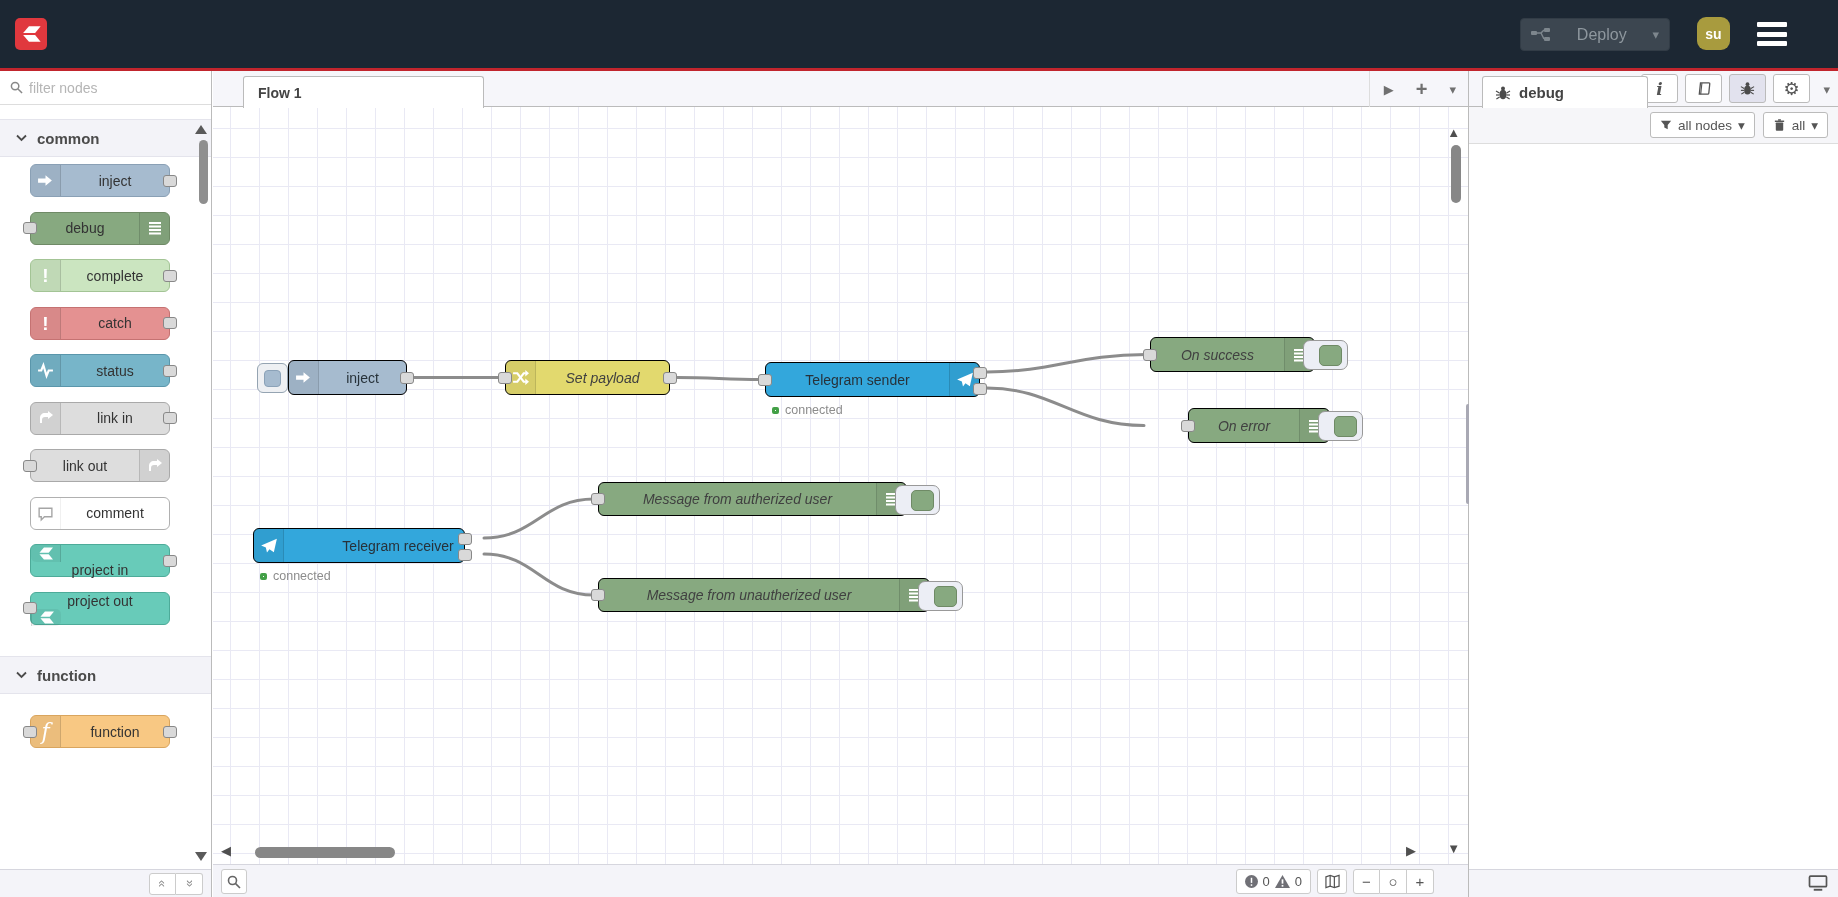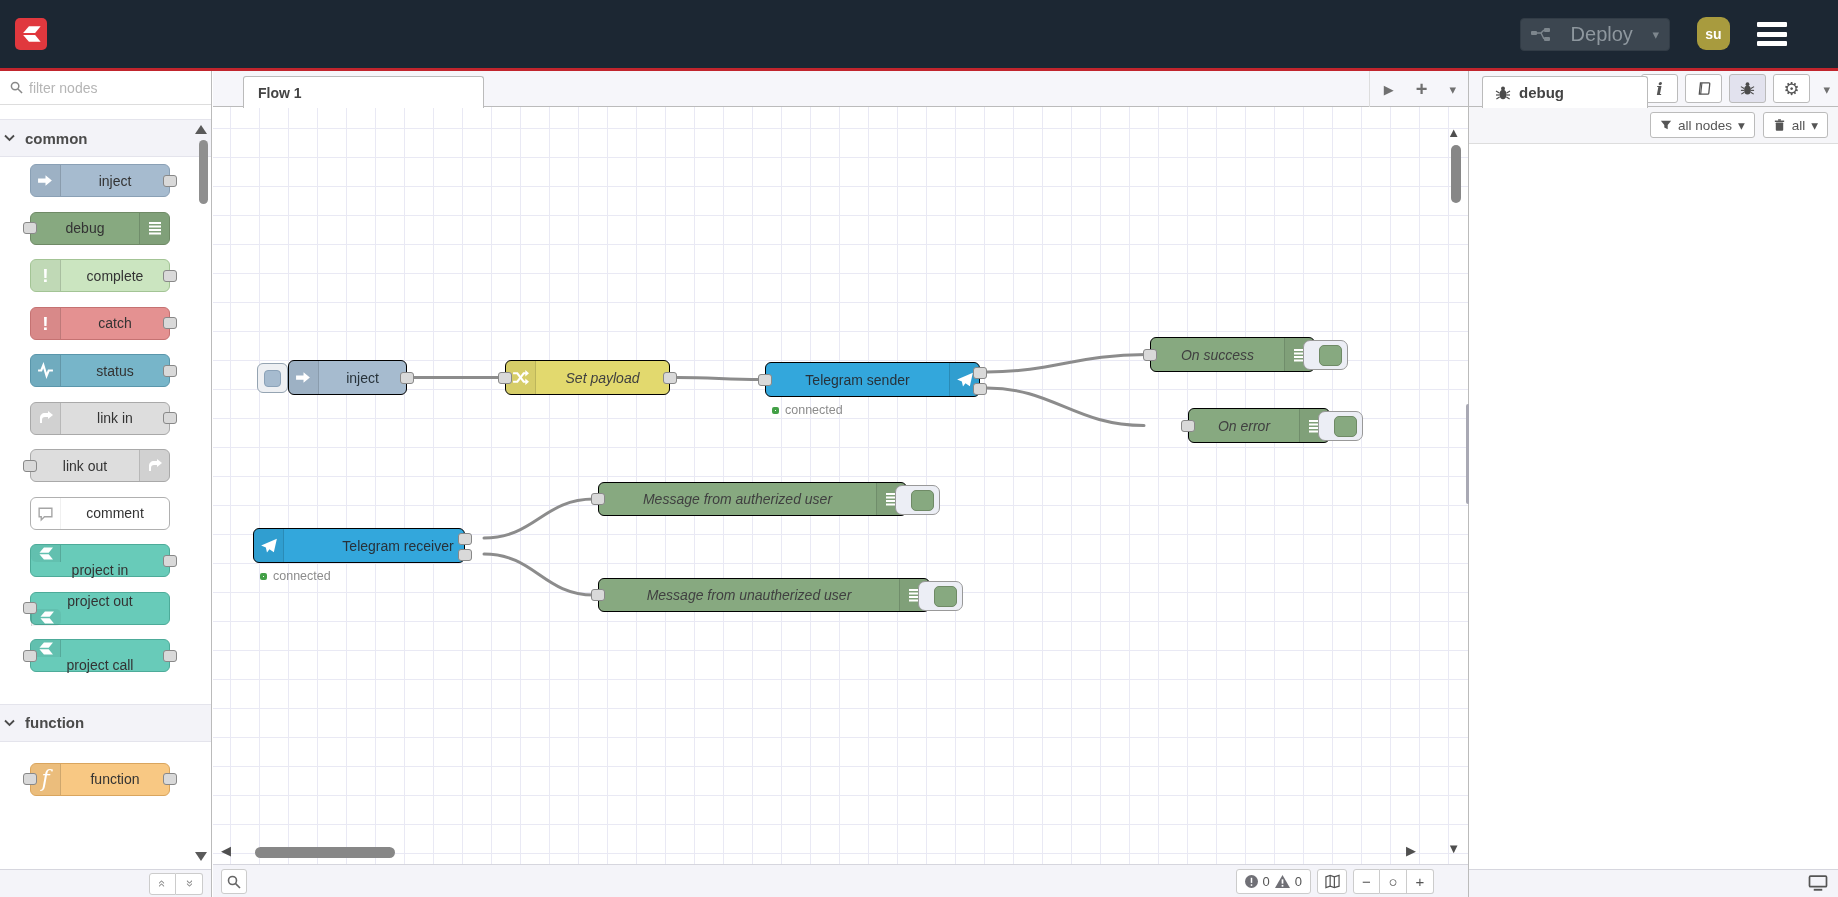--- a/index.html
+++ b/index.html
@@ -5,37 +5,37 @@
   * { margin:0; padding:0; box-sizing:border-box; }
   body { font-family:"Liberation Sans","DejaVu Sans",sans-serif; background:#fff; }
   .app { position:relative; width:1838px; height:897px; overflow:hidden; background:#fff; }
 
   
   .header { position:absolute; left:0; top:0; width:100%; height:68px; background:#1c2733; display:flex; align-items:center; }
   .accent-line { position:absolute; left:0; top:68px; width:100%; height:3px; background:#c1252d; z-index:20; }
   .logo-tile { position:absolute; left:15px; top:18px; width:32px; height:32px; background:#e0383e; border-radius:5px; display:flex; align-items:center; justify-content:center; }
   .app-title { position:absolute; left:60px; top:0; height:68px; display:flex; align-items:center; color:#f2f2f2; font-size:21px; font-weight:500; letter-spacing:.2px; }
   .deploy-btn { position:absolute; left:1520px; top:18px; width:150px; height:33px; background:#3c4650; border:1px solid #323c46; border-radius:4px; display:flex; align-items:center; padding:0 10px; gap:9px; }
-  .deploy-label { color:#8e979e; font-size:20px; flex:1; text-align:center; }
+  .deploy-label { color:#8e979e; font-size:16px; flex:1; text-align:center; }
   .deploy-caret { color:#7d868d; font-size:13px; }
   .avatar { position:absolute; left:1697px; top:17px; width:33px; height:33px; background:#a89b3e; border-radius:9px; color:#fff; font-weight:bold; font-size:14px; display:flex; align-items:center; justify-content:center; }
   .hamburger { position:absolute; left:1757px; top:22px; width:30px; height:24px; display:flex; flex-direction:column; justify-content:space-between; cursor:pointer; }
   .hamburger .bar { height:5px; background:#fff; border-radius:1px; }
 
   
   .palette { position:absolute; left:0; top:71px; width:212px; bottom:0; background:#fff; border-right:1px solid #bbb; }
   .center-pane { position:absolute; left:213px; top:71px; width:1255px; bottom:0; background:#fff; }
   .sidebar { position:absolute; left:1468px; top:71px; width:370px; bottom:0; background:#fff; border-left:1px solid #bbb; }
 
   
   .palette-search { position:relative; height:34px; border-bottom:1px solid #ddd; display:flex; align-items:center; padding-left:10px; gap:6px; background:#fff; }
   .palette-search input { border:none; outline:none; font-size:14px; color:#555; width:160px; background:transparent; }
   .palette-search input::placeholder { color:#b5b5b5; }
   .palette-scroll { position:absolute; left:0; right:0; top:34px; bottom:28px; overflow:hidden; }
-  .pcat { height:38px; margin-top:14px; background:#f3f3f8; border-top:1px solid #e4e4ec; border-bottom:1px solid #e4e4ec; display:flex; align-items:center; gap:10px; padding-left:4px; font-weight:bold; font-size:15px; color:#4b4b4b; }
+  .pcat { height:38px; margin-top:14px; background:#f3f3f8; border-top:1px solid #e4e4ec; border-bottom:1px solid #e4e4ec; display:flex; align-items:center; gap:10px; padding-left:16px; font-weight:bold; font-size:15px; color:#4b4b4b; }
   .prow { height:47.5px; display:flex; align-items:center; }
   .pnode { position:relative; width:140px; height:33px; margin-left:30px; border:1px solid; border-radius:6px; display:flex; align-items:center; cursor:grab; }
   .pnode .nlabel { flex:1; text-align:center; font-size:14px; color:#333; white-space:nowrap; }
   .palette-vscroll-up { position:absolute; right:4px; top:54px; width:0; height:0; border-left:6px solid transparent; border-right:6px solid transparent; border-bottom:9px solid #5a5a5a; }
   .palette-vscroll-thumb { position:absolute; right:3px; top:69px; width:9px; height:64px; background:#8f8f8f; border-radius:5px; }
   .palette-vscroll-down { position:absolute; right:4px; bottom:36px; width:0; height:0; border-left:6px solid transparent; border-right:6px solid transparent; border-top:9px solid #5a5a5a; }
   .palette-footer { position:absolute; left:0; right:0; bottom:0; height:28px; background:#f4f4f9; border-top:1px solid #d6d6de; display:flex; align-items:center; justify-content:flex-end; padding-right:8px; }
   .pf-btn { width:27px; height:22px; background:#fff; border:1px solid #ccc; color:#888; font-size:13px; display:flex; align-items:center; justify-content:center; cursor:pointer; }
   .pf-btn:first-child { border-radius:3px 0 0 3px; }
   .pf-btn:last-child { border-radius:0 3px 3px 0; border-left:none; }
@@ -293,33 +293,20 @@
         <span class="nlabel">project out</span>
         <div class="icon-sec right">
               <svg width="17" height="17" viewBox="0 0 16 16">
                 <polygon points="15,2.3 6.5,2.3 2.3,7.2 11,7.2" fill="#fff"></polygon>
                 <polygon points="15,13.7 6.5,13.7 2.3,8.8 11,8.8" fill="#fff"></polygon>
               </svg>
             </div>
       </div>
         </div>
 
-      <div class="prow">
-          <div class="pnode c-project">
-        <span class="port in"></span>
-        <div class="icon-sec left">
-              <svg width="17" height="17" viewBox="0 0 16 16">
-                <polygon points="15,2.3 6.5,2.3 2.3,7.2 11,7.2" fill="#fff"></polygon>
-                <polygon points="15,13.7 6.5,13.7 2.3,8.8 11,8.8" fill="#fff"></polygon>
-              </svg>
-            </div>
-        <span class="nlabel">project call</span>
-        <span class="port out"></span>
-      </div>
-        </div>
 
       <div class="pcat" style="margin-top:24px;">
         <svg width="11" height="8" viewBox="0 0 11 8">
             <path d="M1 1.5l4.5 4.5L10 1.5" stroke="#4b4b4b" stroke-width="1.8" fill="none"></path>
           </svg>
         <span>function</span>
       </div>
       <div class="prow" style="margin-top:14px;">
           <div class="pnode c-function">
         <span class="port in"></span>

